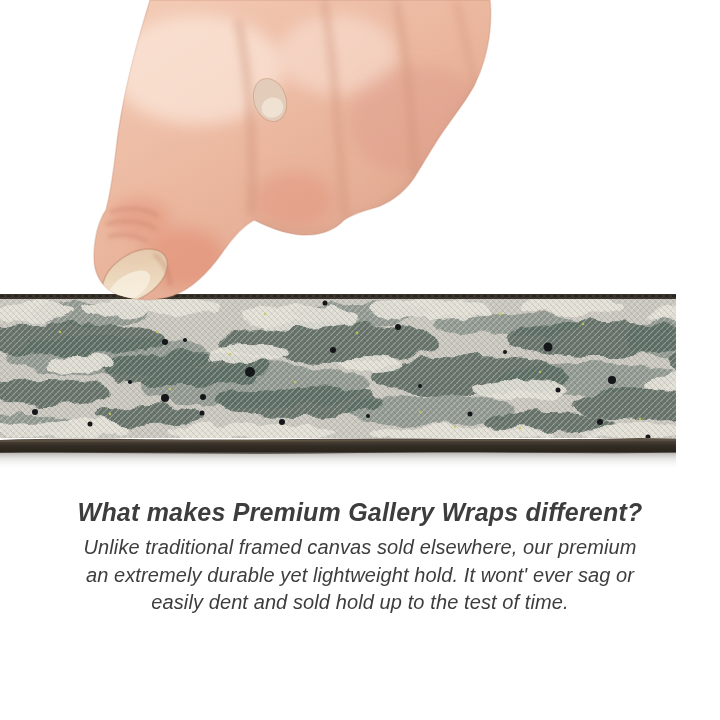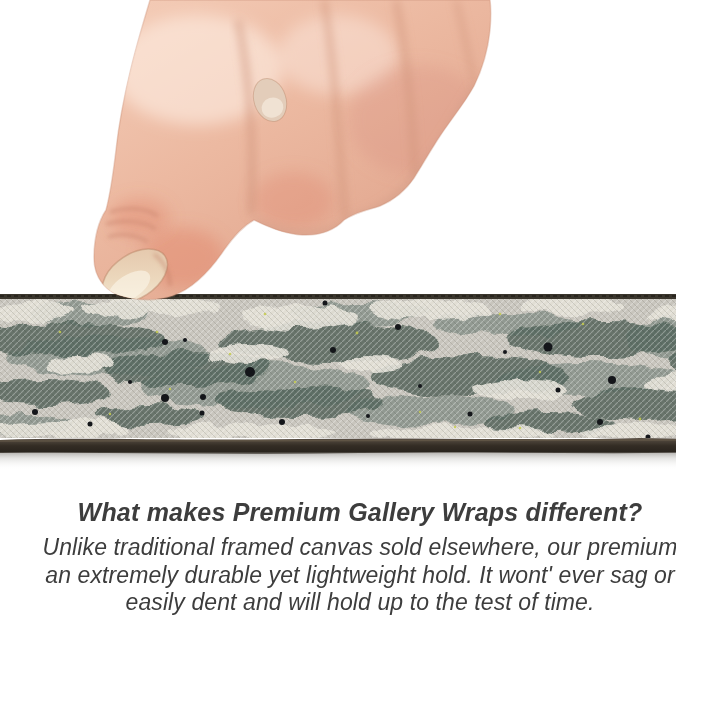--- a/index.html
+++ b/index.html
@@ -11,21 +11,21 @@
   .canvas-strip{position:absolute;left:0;top:294px;width:720px;height:176px;z-index:2;}
   .copy{
     position:absolute;left:0;top:497px;width:720px;text-align:center;z-index:4;
     color:#3d3d3d;font-style:italic;
   }
   .copy h2{
     margin:0 0 7px 0;font-size:25px;line-height:30px;font-weight:700;
     letter-spacing:0.2px;font-style:italic;
   }
   .copy .line{
-    font-size:23px;line-height:27.5px;font-weight:400;letter-spacing:0.1px;
+    font-size:20px;line-height:27.5px;font-weight:400;letter-spacing:0.1px;
   }
 </style>
 </head>
 <body>
 
 <div class="stage">
 
   <svg class="hand-photo" viewBox="0 0 404 302" xmlns="http://www.w3.org/2000/svg" aria-hidden="true">
     <defs>
       <linearGradient id="skinGrad" x1="0" y1="0" x2="0.8" y2="1">
@@ -231,16 +231,16 @@
              C600,161 480,157 360,159 C240,161 120,158 0,159 Z" fill="url(#edgeGrad)"></path>
     <line x1="0" y1="147" x2="720" y2="146" stroke="#6b5f4c" stroke-width="1.5" opacity="0.6"></line>
 
     <rect x="0" y="158" width="720" height="18" fill="url(#shadowGrad)"></rect>
   </svg>
 
   <section class="copy">
     <h2>What makes Premium Gallery Wraps different?</h2>
     <div class="line">Unlike traditional framed canvas sold elsewhere, our premium</div>
     <div class="line">an extremely durable yet lightweight hold. It wont' ever sag or</div>
-    <div class="line">easily dent and will hold up to the test of time.</div>
+    <div class="line">easily dent and sold hold up to the test of time.</div>
   </section>
 
 </div>
 
 </body></html>

